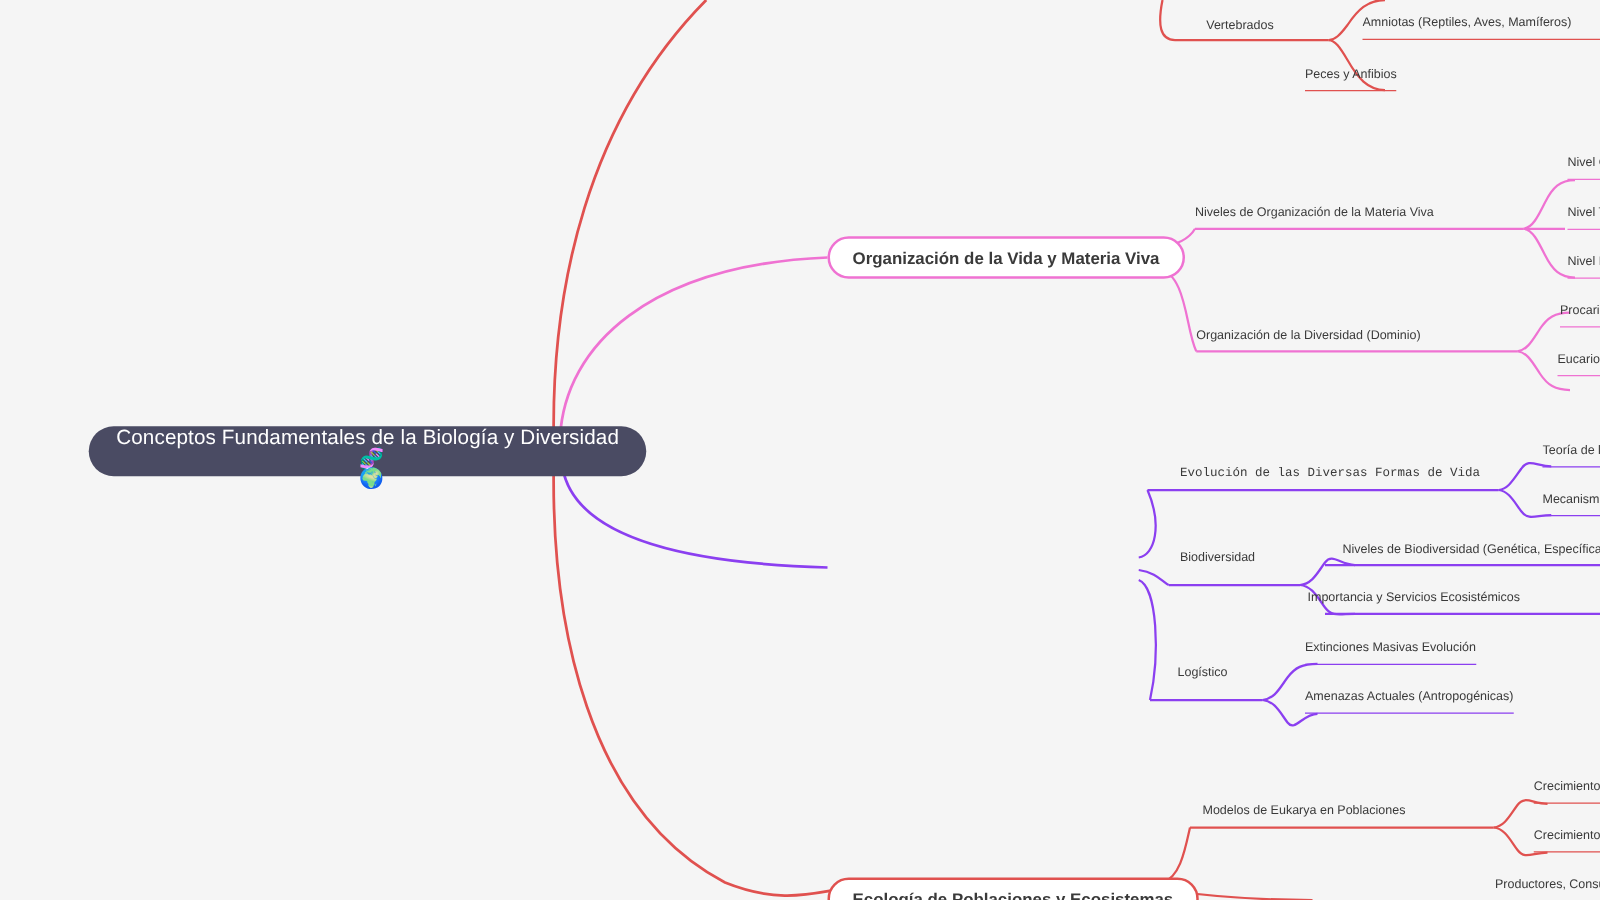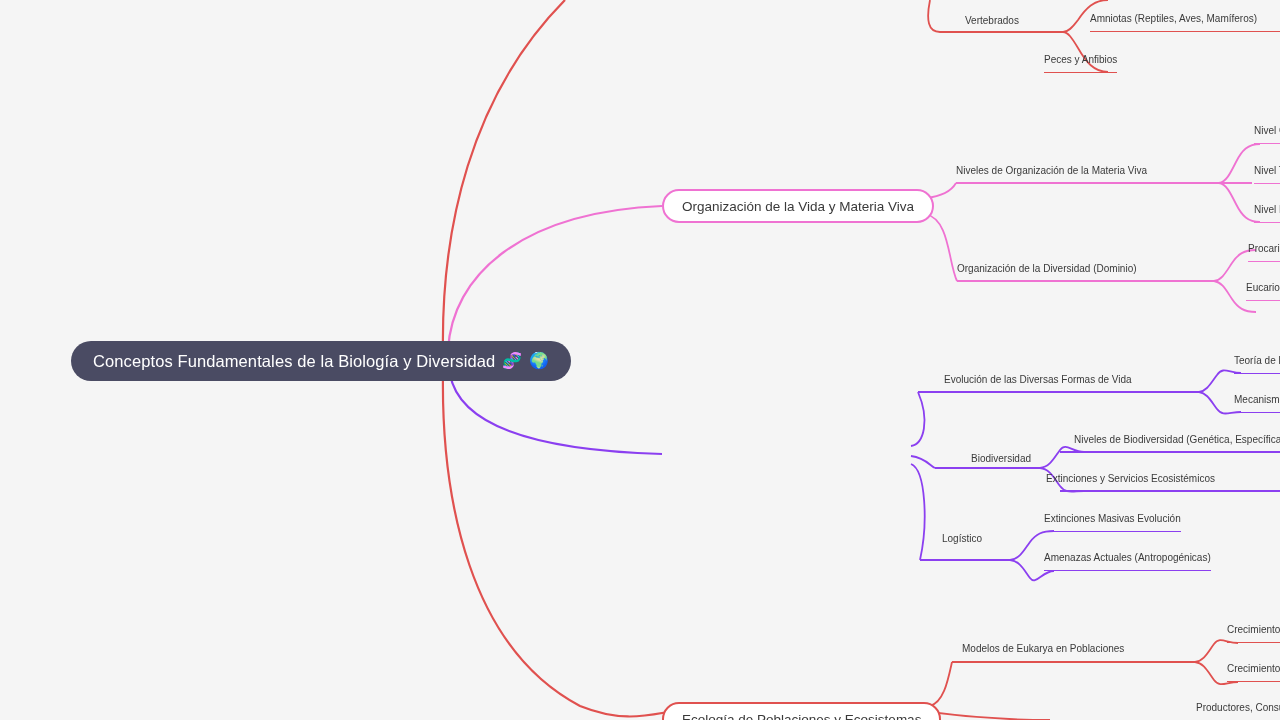--- a/index.html
+++ b/index.html
@@ -36,20 +36,21 @@
     display: flex;
     align-items: center;
     padding: 0 22px;
     background: #4a4b63;
     border-radius: 20px;
     color: #ffffff;
     font-size: 16.5px;
     letter-spacing: 0.1px;
     white-space: nowrap;
     z-index: 6;
+    flex-direction: column;
   }
   .root-node .emoji {
     margin-left: 7px;
     font-size: 16px;
     line-height: 1;
   }
   
   .branch-node {
     position: absolute;
     box-sizing: border-box;
@@ -58,20 +59,21 @@
     align-items: center;
     justify-content: center;
     padding: 0 18px;
     background: #ffffff;
     border-radius: 17px;
     border: 2px solid #cccccc;
     color: #3a3a3a;
     font-size: 13.5px;
     white-space: nowrap;
     z-index: 5;
+    font-weight: bold;
   }
   .branch-pink   { border-color: #ef72d2; }
   .branch-purple { border-color: #8b3ff0; }
   .branch-red    { border-color: #e0514f; }
   
   .leaf {
     position: absolute;
     box-sizing: border-box;
     color: #3a3a3a;
     font-size: 10px;
@@ -192,42 +194,42 @@
   </div>
 
   <div class="leaf c-pink" style="left:1248px; top:240px; width:32px; overflow:hidden;">
     <span>Procariotas (Bacteria, Archaea)</span>
   </div>
 
   <div class="leaf c-pink" style="left:1246px; top:279px; width:34px; overflow:hidden;">
     <span>Eucariotas (Eukarya)</span>
   </div>
 
-  <div class="leaf nounder" style="left:944px; top:371px;">
+  <div class="leaf nounder" style="left:944px; top:371px;font-family:Liberation Mono, monospace;">
     <span>Evolución de las Diversas Formas de Vida</span>
   </div>
 
   <div class="leaf c-purple" style="left:1234px; top:352px; width:46px; overflow:hidden;">
     <span>Teoría de la Evolución</span>
   </div>
 
   <div class="leaf c-purple" style="left:1234px; top:391px; width:46px; overflow:hidden;">
     <span>Mecanismos de Evolución</span>
   </div>
 
-  <div class="leaf nounder" style="left:944px; top:450px;margin-left:27px;">
+  <div class="leaf nounder" style="left:944px; top:438px;">
     <span>Biodiversidad</span>
   </div>
 
   <div class="leaf nounder" style="left:1074px; top:431px; width:206px; overflow:hidden;">
     <span>Niveles de Biodiversidad (Genética, Específica)</span>
   </div>
 
   <div class="leaf nounder" style="left:1046px; top:470px; width:234px; overflow:hidden;">
-    <span>Extinciones y Servicios Ecosistémicos</span>
+    <span>Importancia y Servicios Ecosistémicos</span>
   </div>
 
   <div class="leaf nounder" style="left:942px; top:530px;">
     <span>Logístico</span>
   </div>
 
   <div class="leaf c-purple" style="left:1044px; top:510px;">
     <span>Extinciones Masivas Evolución</span>
   </div>
 

